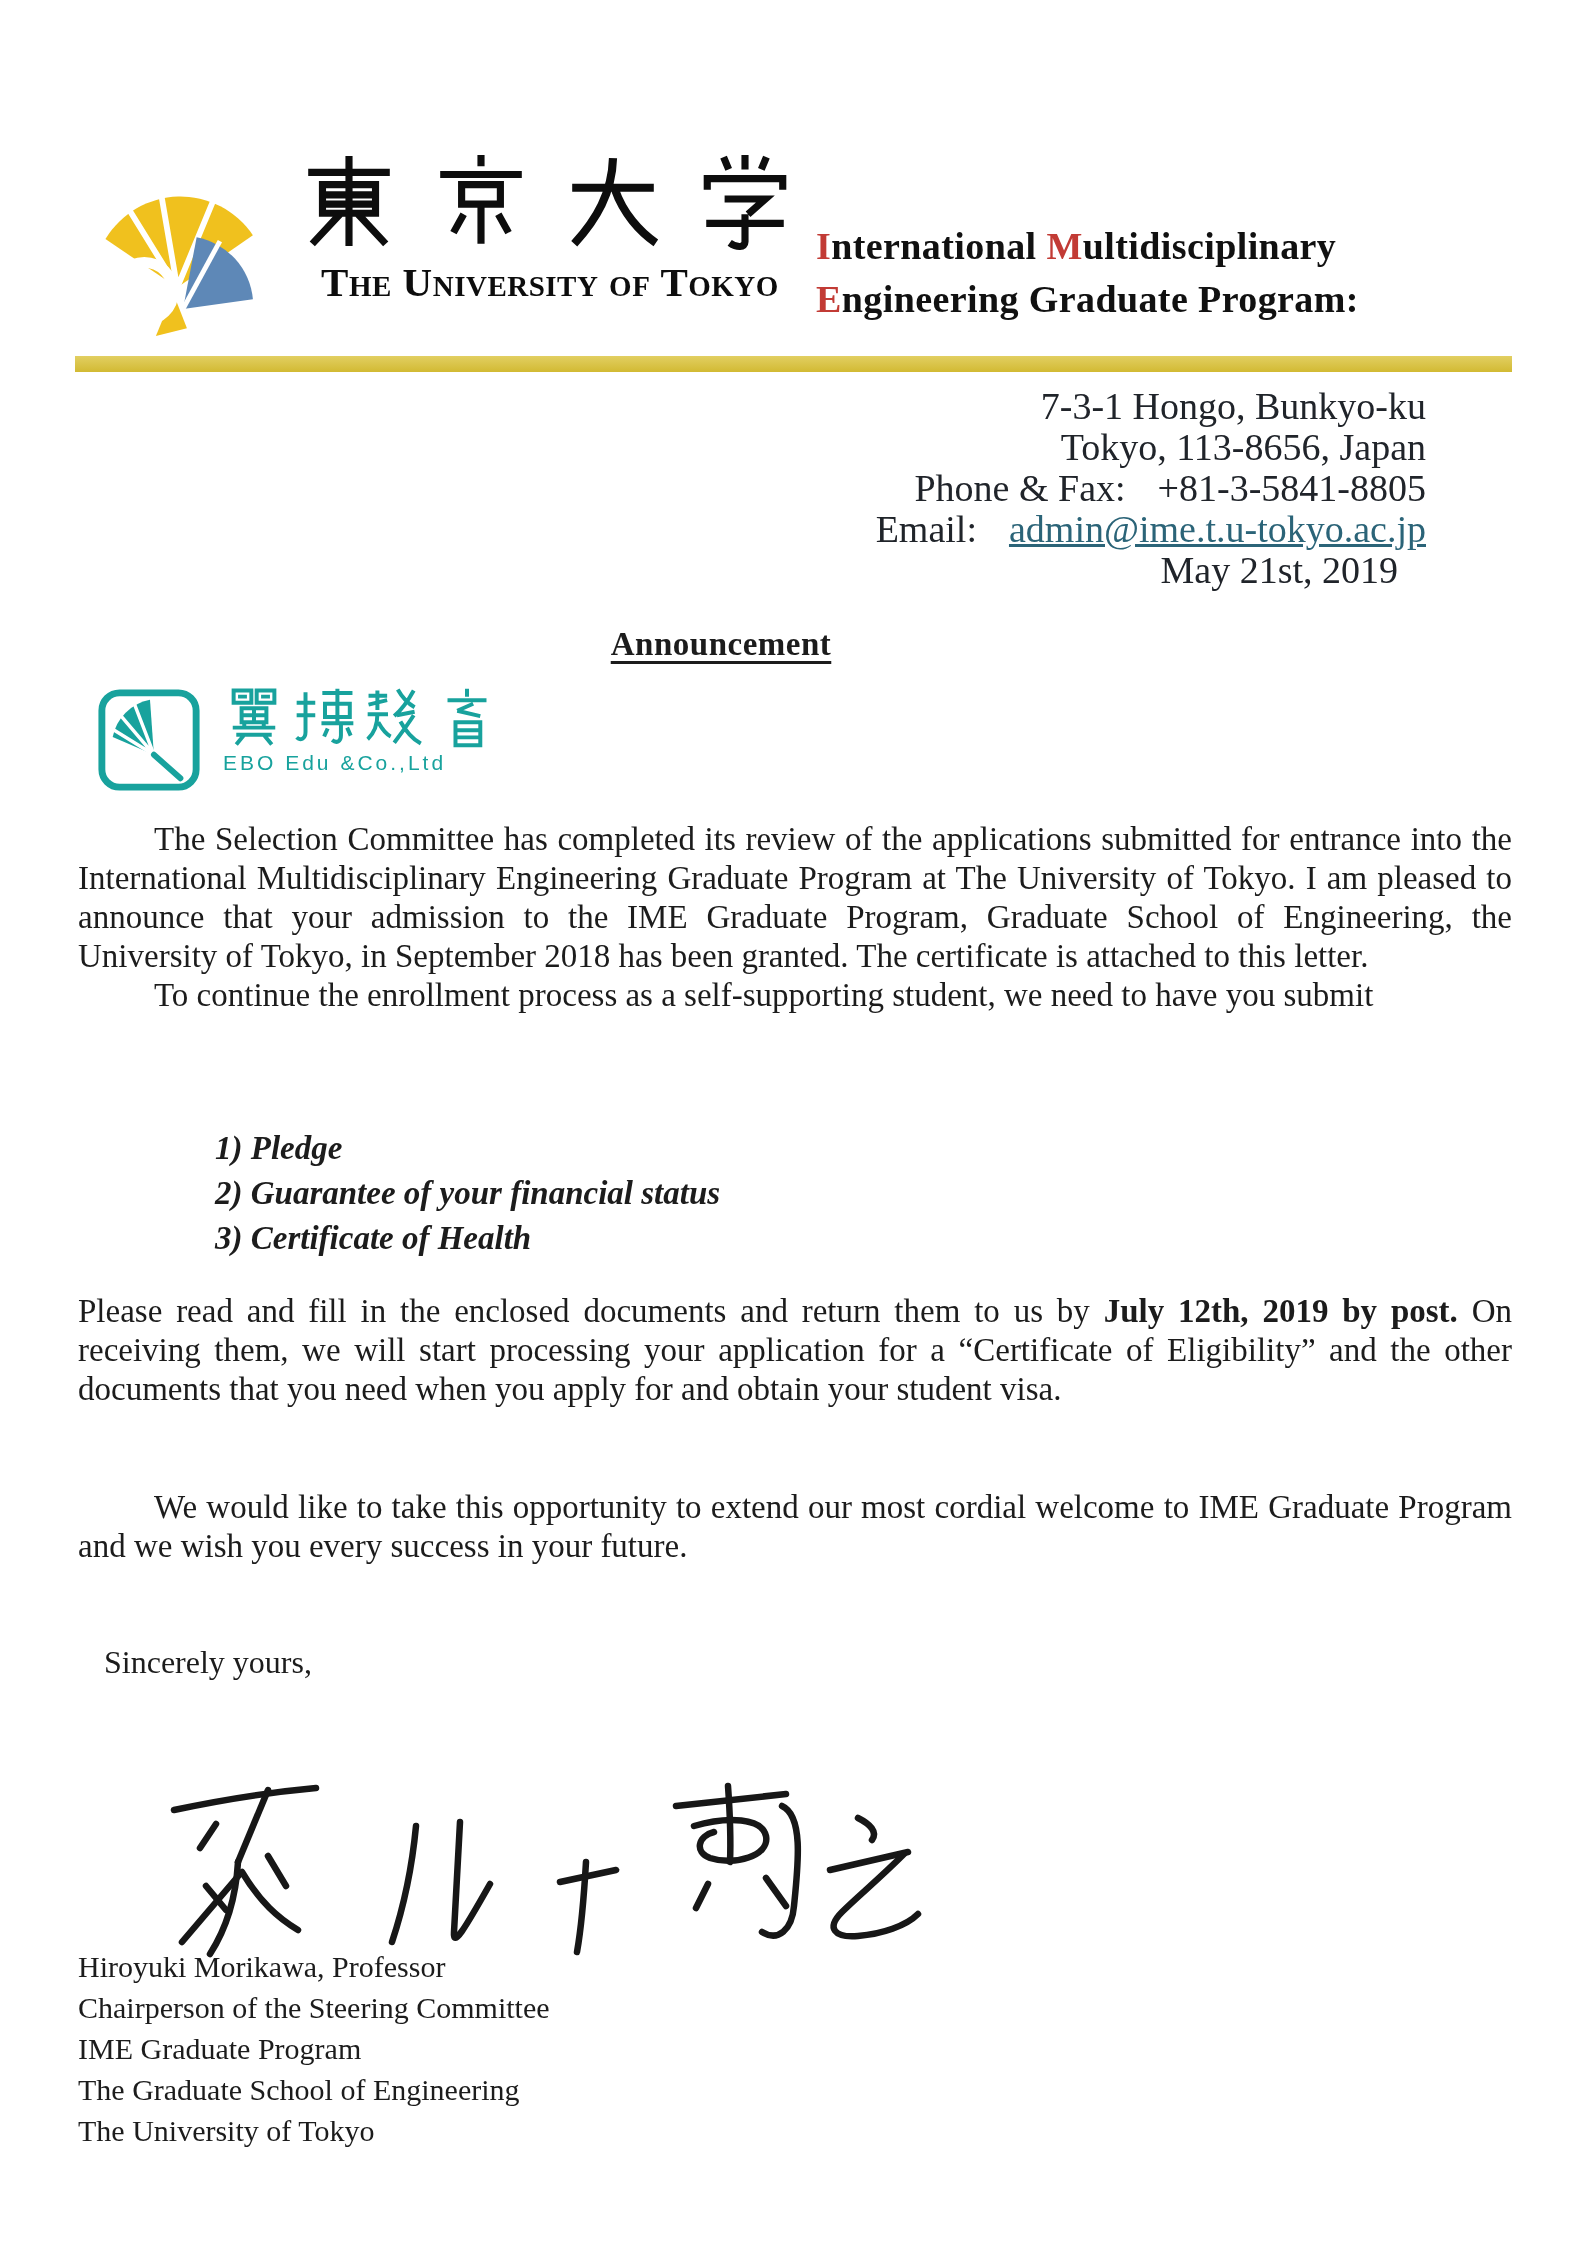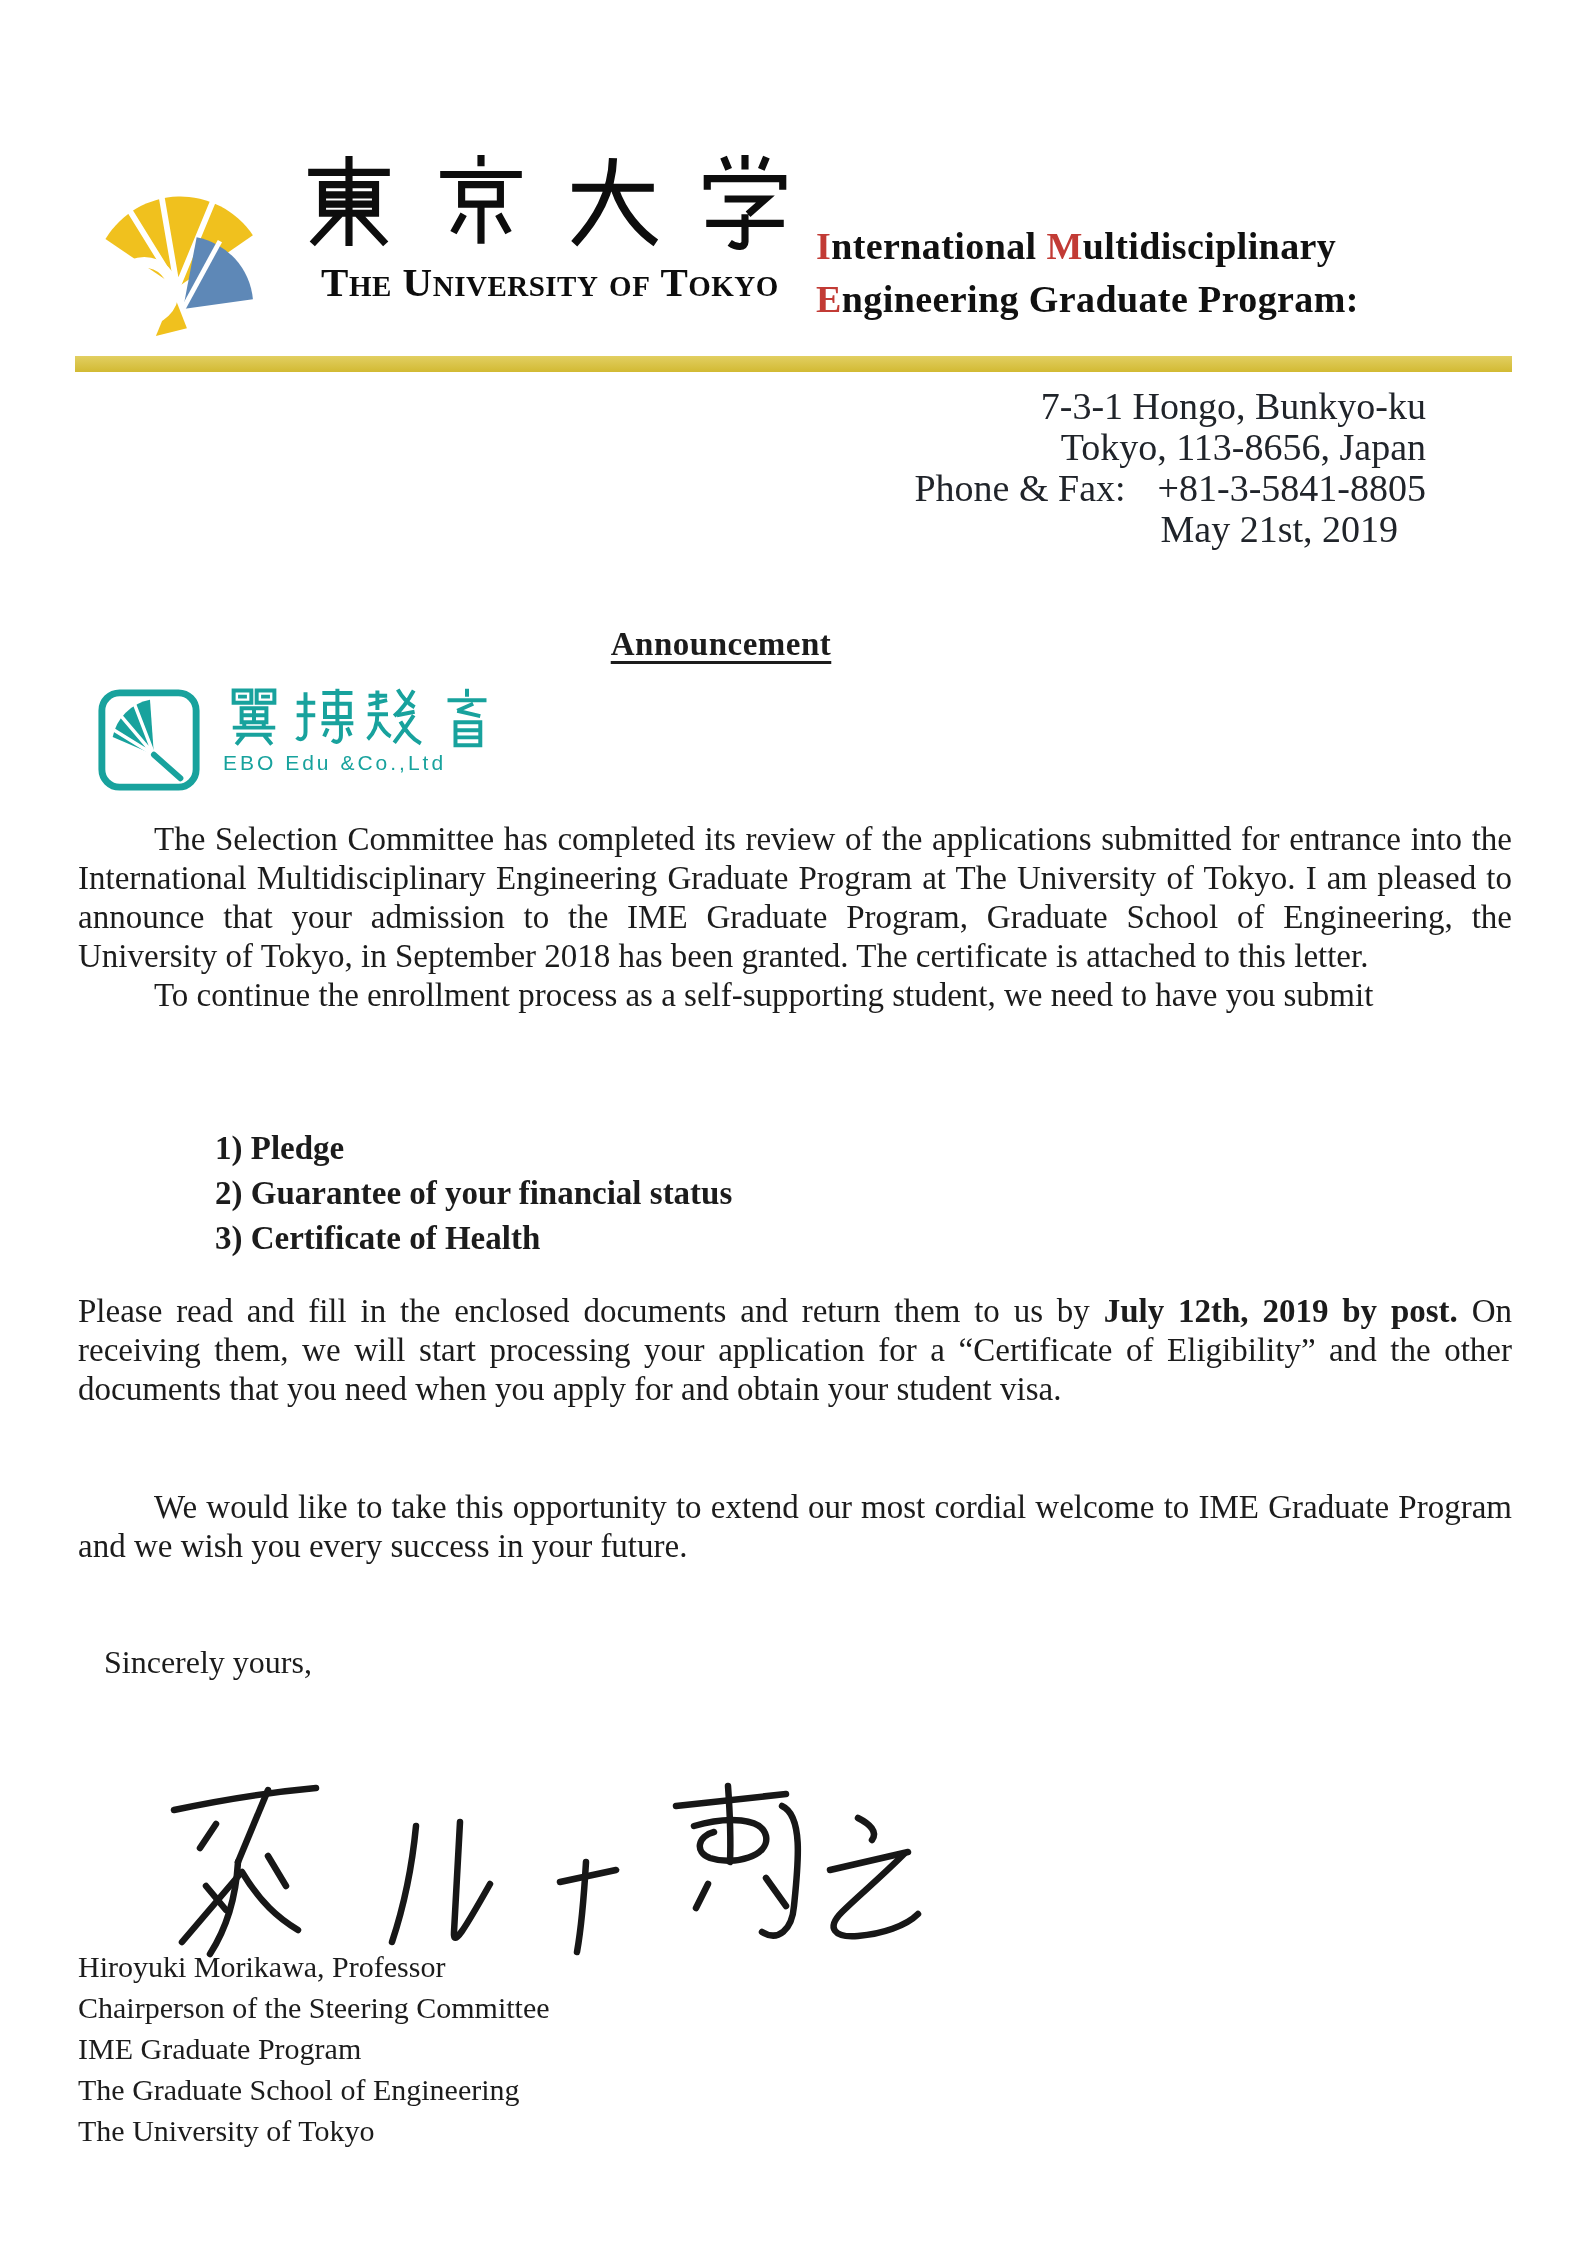--- a/index.html
+++ b/index.html
@@ -40,21 +40,21 @@
   .ebo-kanji svg { width:62px; height:62px; color:#18a29d; }
   .ebo-sub { margin-top:3px; font-family:"Liberation Sans","DejaVu Sans",sans-serif;
     font-weight:normal; font-size:21px; letter-spacing:3px; color:#18a29d; }
   
   .bodytext { position:absolute; left:78px; width:1434px; font-size:33px;
     line-height:39px; text-align:justify; }
   .bodytext p { margin:0; }
   .indent { text-indent:76px; }
   #p12 { top:820px; }
   .doclist { position:absolute; left:215px; top:1126px; font-size:33px;
-    font-weight:bold; line-height:45px; }
+    font-weight:bold; line-height:45px;font-style:italic; }
   #p3 { top:1292px; }
   #p4 { top:1488px; }
   .closing { position:absolute; left:104px; top:1644px; font-size:32px; }
   .signature-svg { position:absolute; left:116px; top:1764px; width:814px; height:202px; }
   .sigblock { position:absolute; left:78px; top:1946px; font-size:30px; line-height:41px; }
 </style>
 </head>
 <body>
 
 <div class="page">
@@ -89,20 +89,21 @@
     <div><span class="red">I</span><span>nternational </span><span class="red">M</span><span>ultidisciplinary</span></div>
     <div><span class="red">E</span><span>ngineering Graduate Program:</span></div>
   </div>
 
   <div class="gold-rule"></div>
 
   <div class="contact">
     <div>7-3-1 Hongo, Bunkyo-ku</div>
     <div>Tokyo, 113-8656, Japan</div>
     <div><span>Phone &amp; Fax:</span><span class="gap">+81-3-5841-8805</span></div>
+    <div><span>Email:</span><a class="gap email-link">admin@ime.t.u-tokyo.ac.jp</a></div>
     <div class="date-line">May 21st, 2019</div>
   </div>
 
   <div class="announce-wrap">
     <span class="announce">Announcement</span>
   </div>
 
   <div class="ebo">
     <svg class="ebo-icon" viewBox="0 0 110 110">
       <rect x="7" y="7" width="96" height="96" rx="18" fill="none" stroke="#18a29d" stroke-width="7"></rect>

